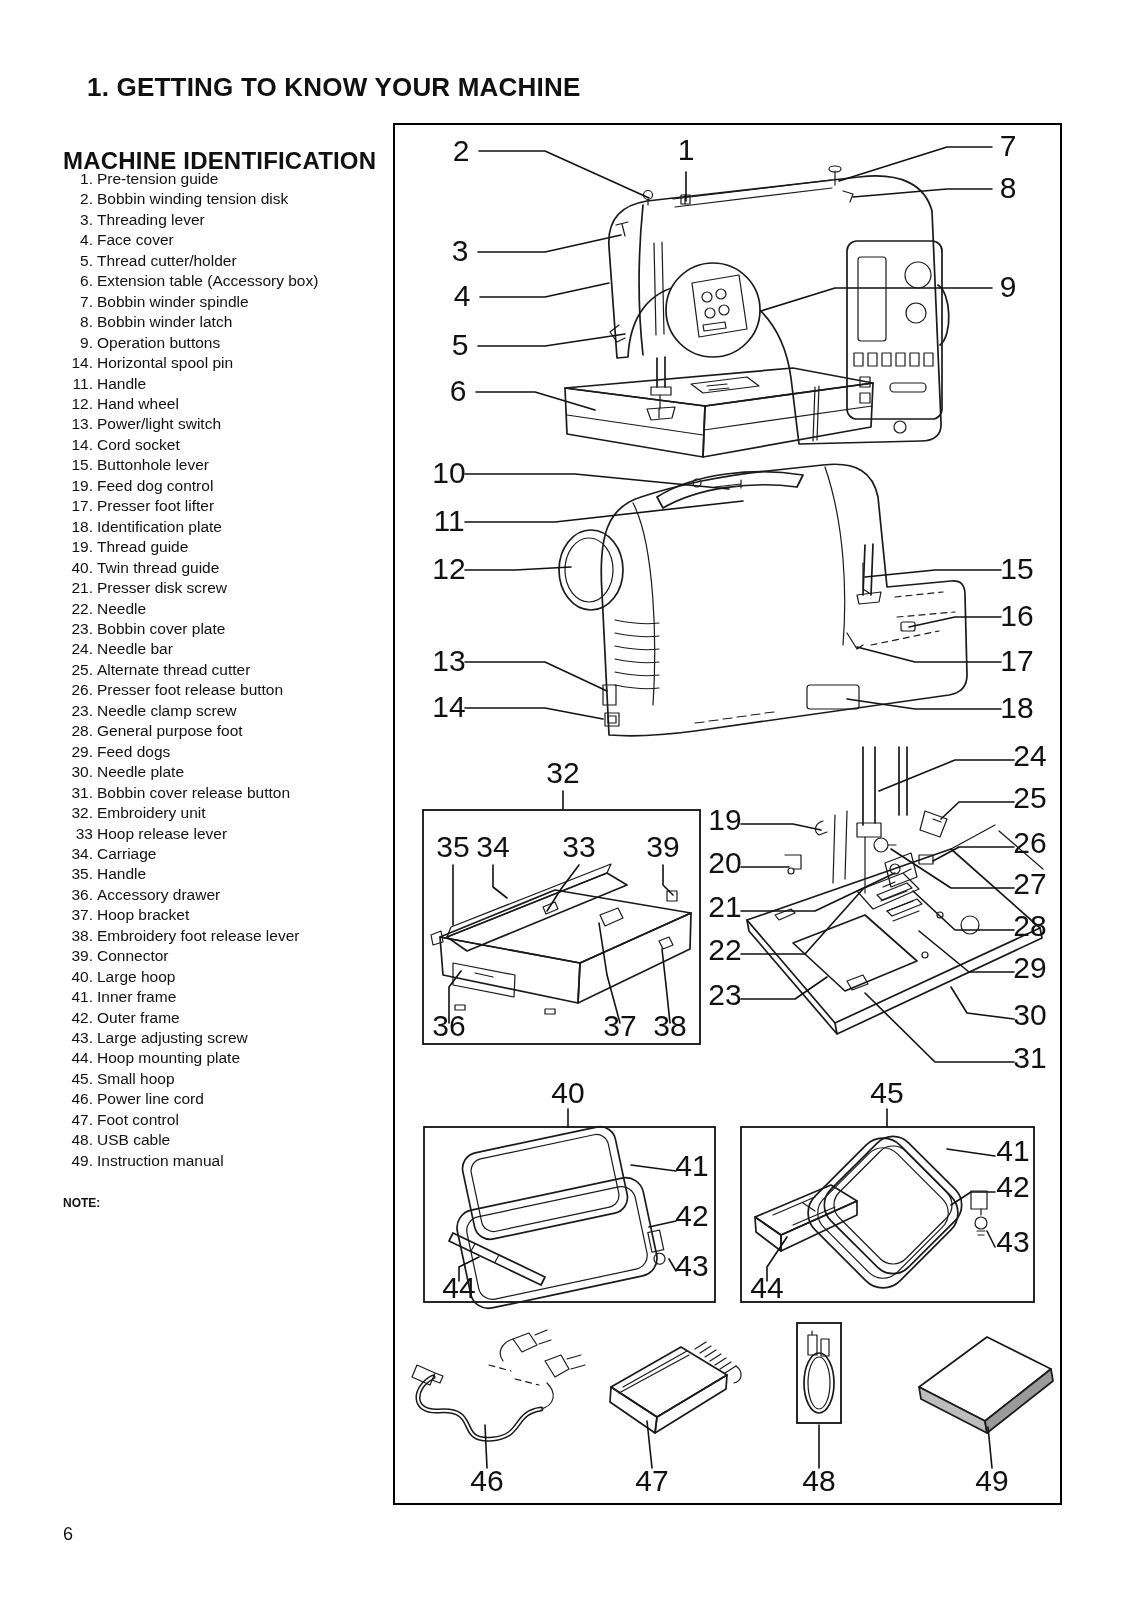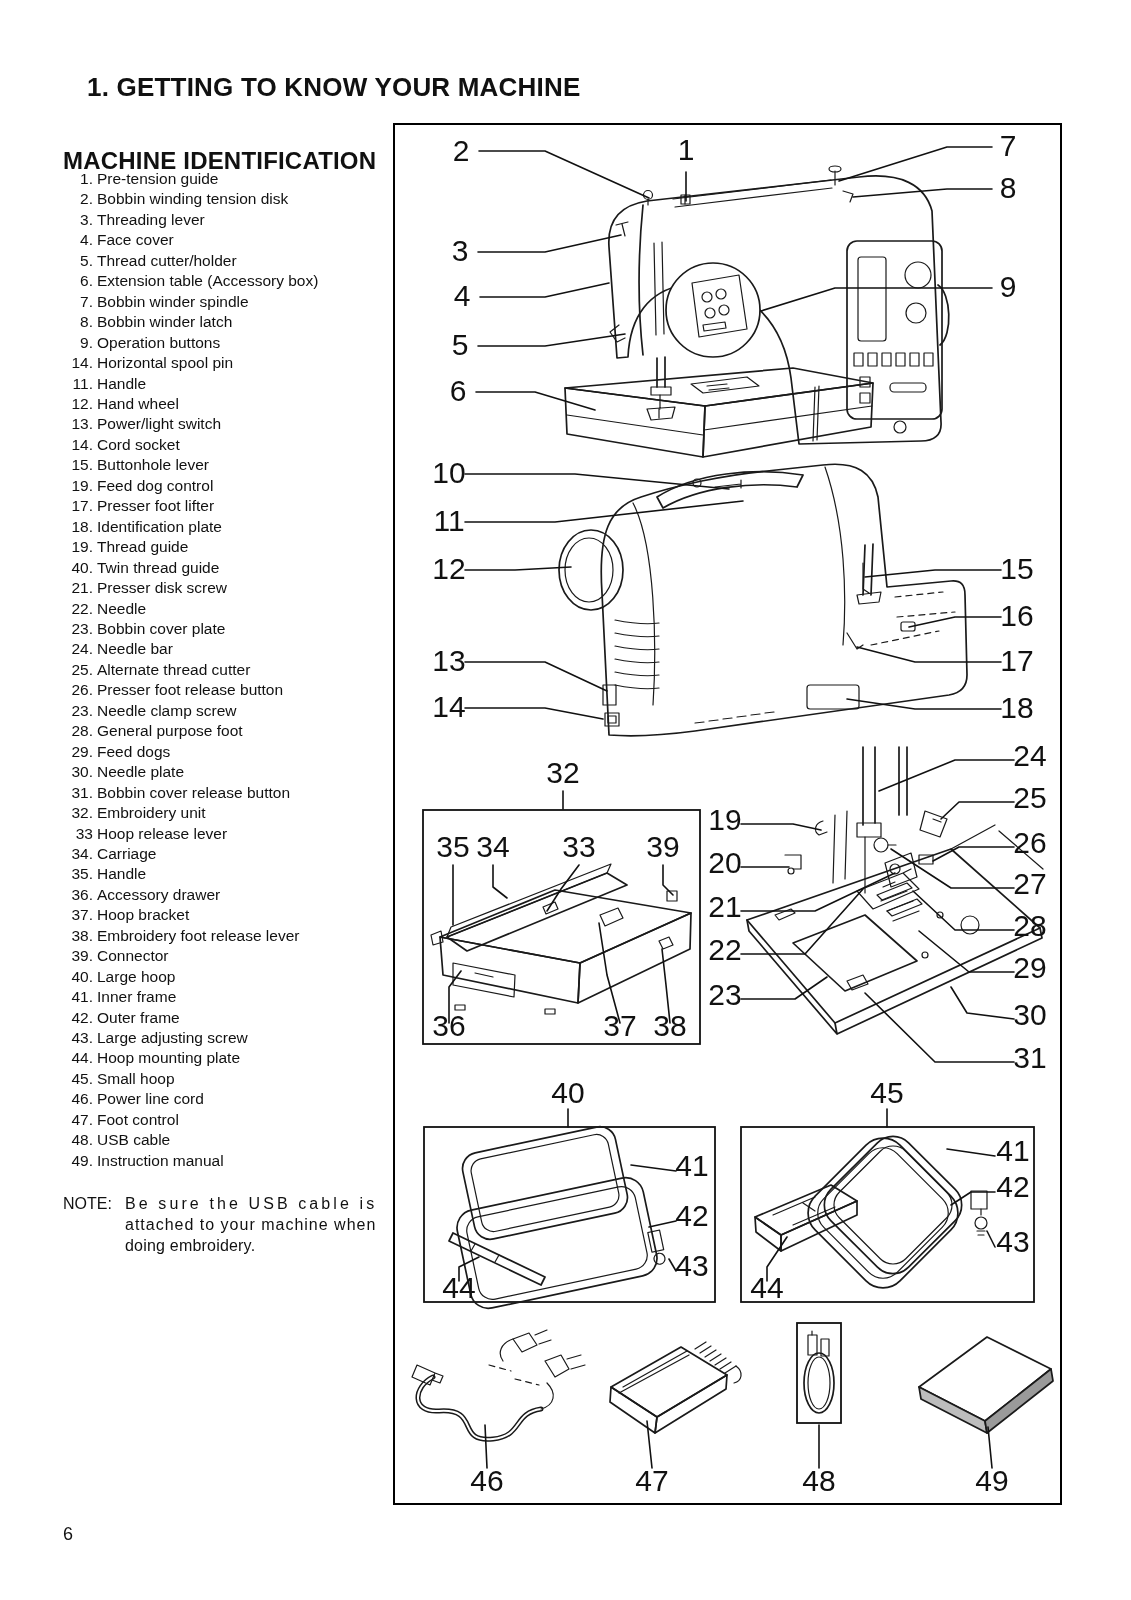--- a/index.html
+++ b/index.html
@@ -7,21 +7,21 @@
     width:1131px;height:1600px;position:relative;background:#ffffff;
     font-family:"Liberation Sans",sans-serif;color:#111;
     -webkit-font-smoothing:antialiased;
   }
   .title{position:absolute;left:63px;top:55px;font-size:26px;font-weight:bold;letter-spacing:.2px;margin-left:24px;}
   .subtitle{position:absolute;left:63px;top:127px;font-size:24px;font-weight:bold;letter-spacing:.2px;}
   .parts{position:absolute;left:63px;top:169px;width:322px;font-size:15.5px;line-height:20.45px;}
   .part-row{display:flex;}
   .part-num{flex:0 0 30px;width:30px;text-align:right;}
   .part-label{margin-left:4px;white-space:nowrap;}
-  .note{position:absolute;left:63px;top:1193px;width:322px;font-size:16px;line-height:21px;display:flex;}
+  .note{position:absolute;left:63px;top:1193px;width:322px;font-size:12px;line-height:21px;display:flex;font-weight:bold;}
   .note-label{flex:0 0 62px;}
   .note-line1{letter-spacing:3.1px;white-space:nowrap;}
   .note-line2{letter-spacing:1.0px;white-space:nowrap;}
   .note-line3{letter-spacing:.2px;white-space:nowrap;}
   .pageno{position:absolute;left:63px;top:1524px;font-size:18px;}
   .frame{position:absolute;left:393px;top:123px;width:669px;height:1382px;border:2px solid #000;box-sizing:border-box;}
   .frame svg{position:absolute;left:0;top:0;width:665px;height:1378px;}
   .co{font-size:30px;fill:#111;font-family:"Liberation Sans",sans-serif;text-anchor:middle;}
   .ln{stroke:#1a1a1a;fill:none;stroke-width:1.7;stroke-linecap:round;stroke-linejoin:round;}
   .th{stroke:#1a1a1a;fill:none;stroke-width:1.2;stroke-linecap:round;stroke-linejoin:round;}
@@ -230,25 +230,20 @@
       <span class="part-label">USB cable</span>
     </div>
     <div class="part-row">
       <span class="part-num">49.</span>
       <span class="part-label">Instruction manual</span>
     </div>
 </div>
 
 <div class="note">
   <span class="note-label">NOTE:</span>
-  <span>
-    <span class="note-line1">Be sure the USB cable is</span><br>
-    <span class="note-line2">attached to your machine when</span><br>
-    <span class="note-line3">doing embroidery.</span>
-  </span>
 </div>
 
 <div class="pageno">6</div>
 
 <div class="frame">
 <svg viewBox="0 0 665 1378">
 
   <g>
     <path class="ln" d="M 222 233 L 214 122 C 212 94 227 80 252 76 L 464 52 C 506 47 530 60 537 86 L 546 297 C 547 310 539 316 526 316 L 404 319 L 396 253 C 387 185 337 152 288 160 C 255 166 235 190 233 232 Z"></path>
     <path class="ln" d="M 543 160 C 556 168 558 210 545 220"></path>

